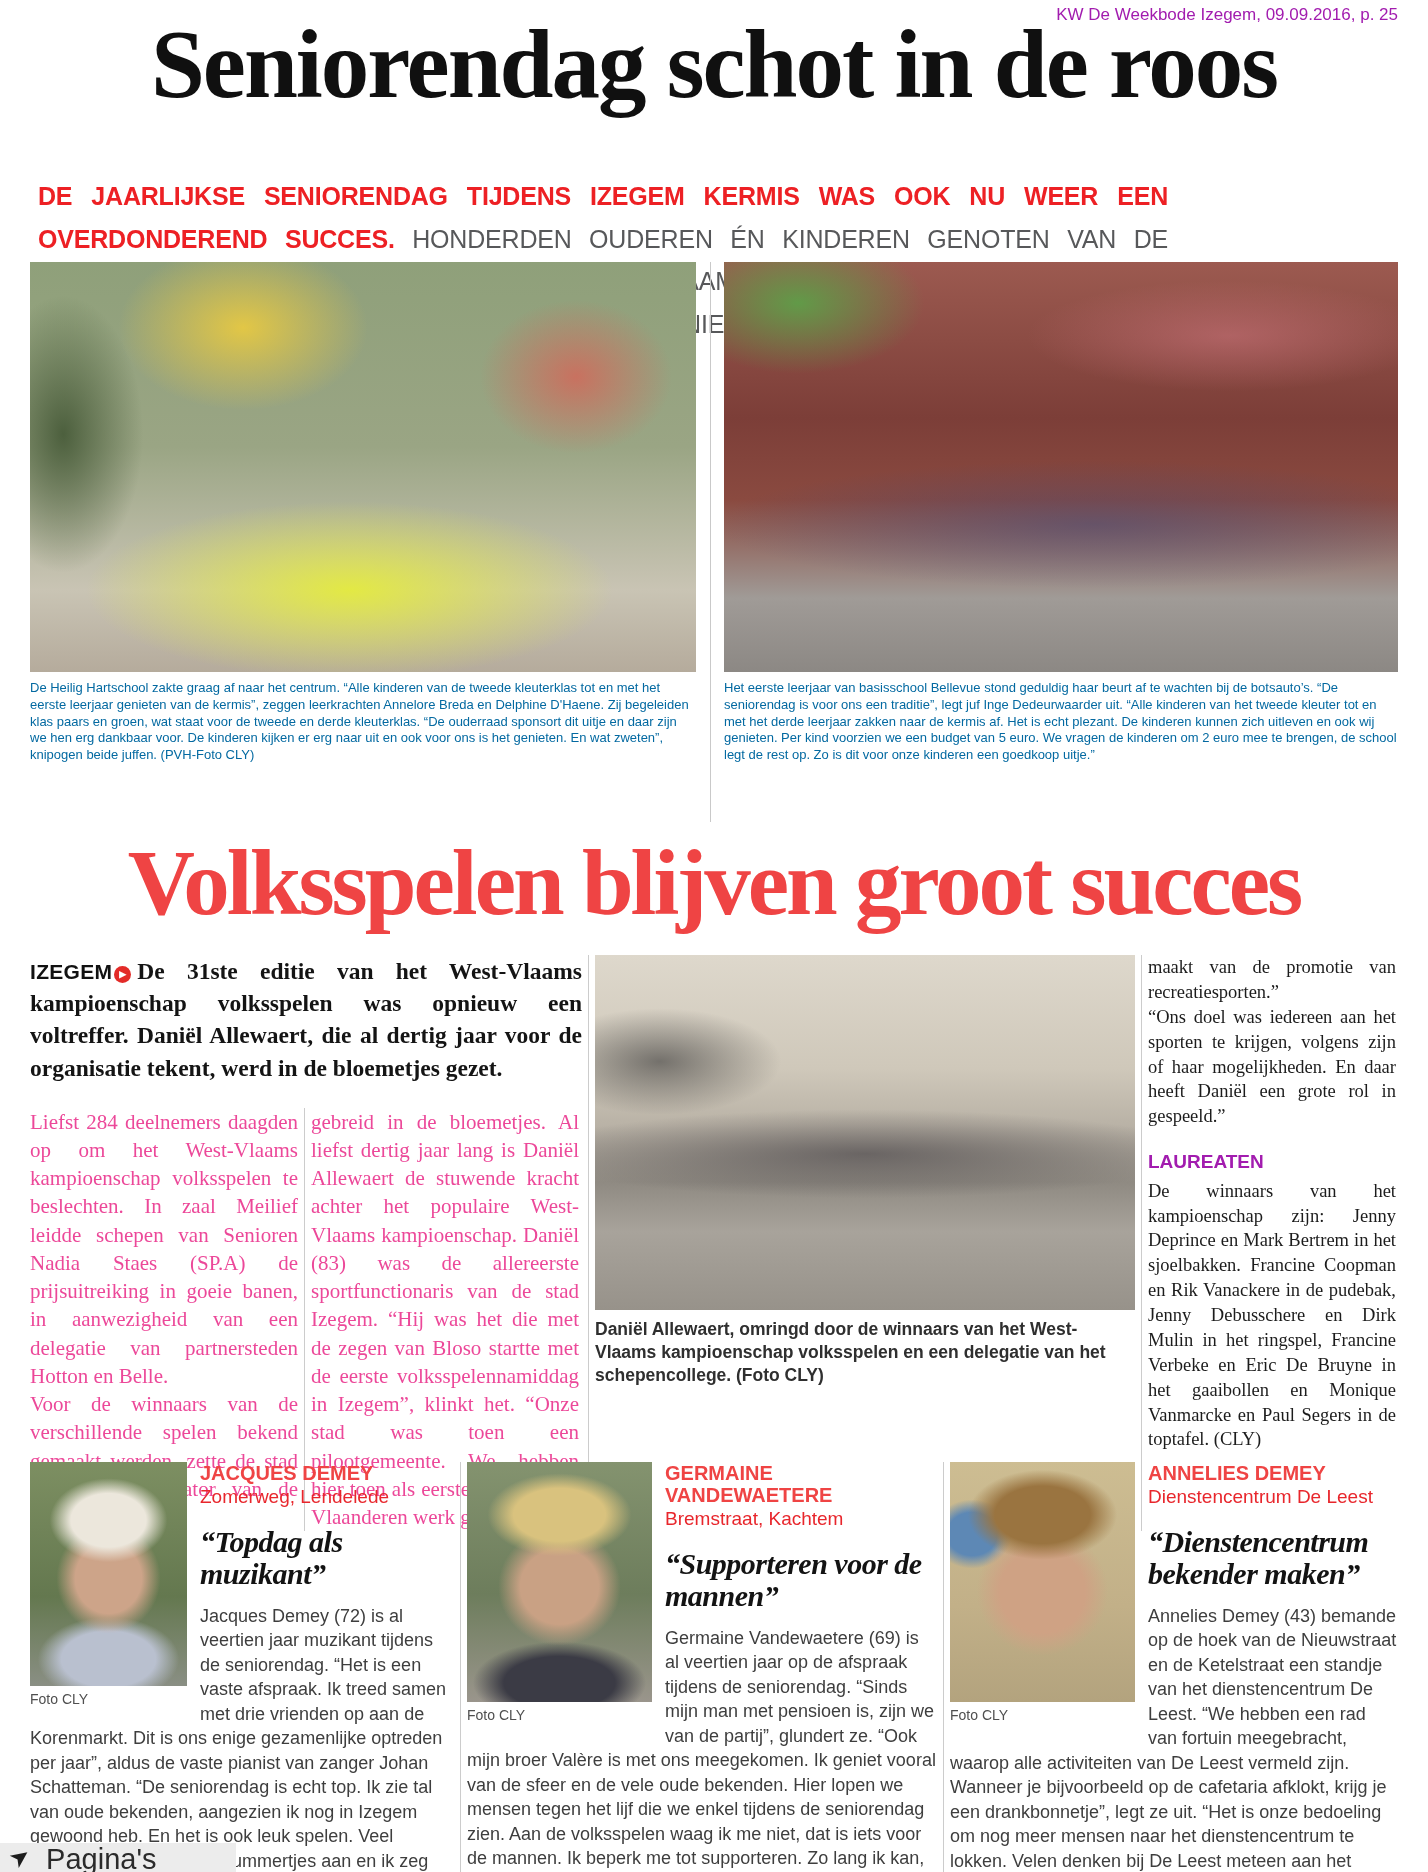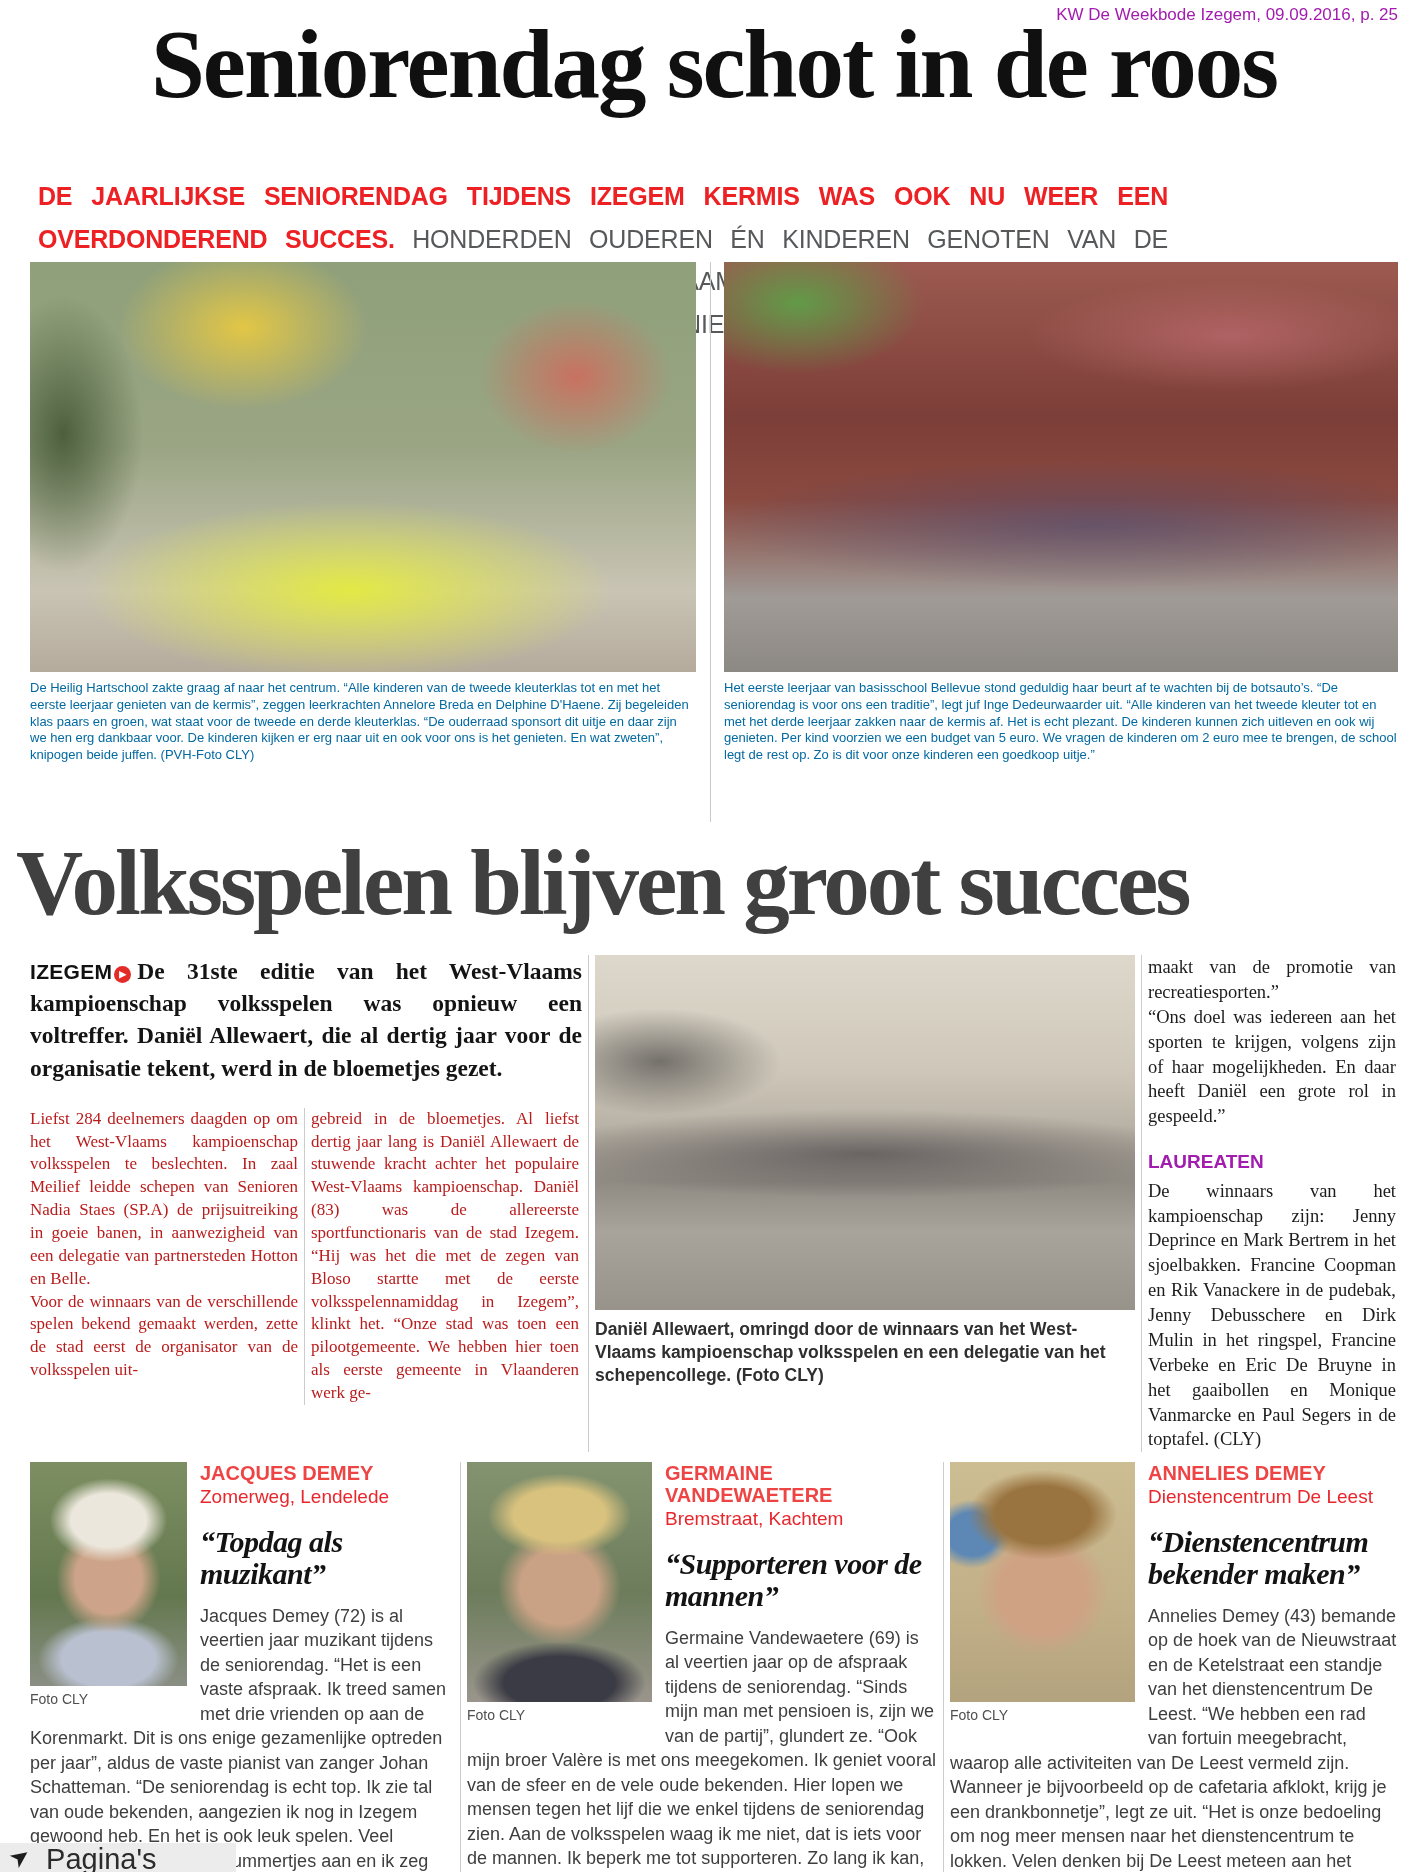--- a/index.html
+++ b/index.html
@@ -28,33 +28,33 @@
      radial-gradient(20% 26% at 82% 28%, rgba(222,92,82,.7), rgba(222,92,82,0) 72%),
      radial-gradient(26% 28% at 32% 16%, rgba(240,205,60,.85), rgba(240,205,60,0) 72%),
      radial-gradient(16% 45% at 5% 42%, rgba(68,88,54,.9), rgba(68,88,54,0) 75%),
      linear-gradient(180deg,#8fa07a 0%,#9aa584 45%,#c9c4b4 80%,#b5ab9c 100%);}
   .photo2{background:
      radial-gradient(26% 24% at 11% 10%, rgba(92,162,72,.9), rgba(92,162,72,0) 72%),
      radial-gradient(72% 20% at 55% 64%, rgba(62,72,122,.5), rgba(62,72,122,0) 78%),
      radial-gradient(40% 18% at 75% 18%, rgba(210,120,130,.5), rgba(210,120,130,0) 75%),
      linear-gradient(180deg,#9c5a50 0%,#7c3e38 38%,#8a4a40 58%,#a09b97 82%,#8c8884 100%);}
   
-  .h2{position:absolute;top:836px;left:16px;width:1372px;white-space:nowrap;
+  .h2{position:absolute;top:836px;left:28px;width:1372px;white-space:nowrap;
       font-family:"Liberation Serif",serif;font-weight:bold;font-size:93px;line-height:1;
-      letter-spacing:-3px;color:#404040;}
+      letter-spacing:-3px;color:#ef4444;text-align:center;}
   .art2{position:absolute;top:955px;left:30px;width:1368px;display:flex;align-items:stretch;}
   .a2-left{width:552px;flex:none;}
   .intro{font-family:"Liberation Serif",serif;font-weight:700;font-size:23.5px;line-height:1.37;
          text-align:justify;color:#141414;margin:0 0 24px 0;}
   .dateline{font-family:"Liberation Sans",sans-serif;font-weight:800;font-size:21px;letter-spacing:.3px;color:#111;}
   .dot{display:inline-flex;align-items:center;justify-content:center;width:17px;height:17px;
        border-radius:50%;background:#e32b28;color:#fff;font-size:9px;vertical-align:2px;margin:0 6px 0 2px;}
   .a2cols{display:flex;}
-  .a2col{width:268px;flex:none;font-family:"Liberation Serif",serif;font-size:17px;
-         line-height:1.345;text-align:justify;color:#b91c1c;}
+  .a2col{width:268px;flex:none;font-family:"Liberation Serif",serif;font-size:21px;
+         line-height:1.345;text-align:justify;color:#ec4899;}
   .a2col p,.a2-col4 p{margin:0;}
   .vrule{width:1px;flex:none;background:#cccccc;margin:0 6px;}
   .a2-photo{width:540px;flex:none;}
   .ph-mid{height:355px;}
   .photo3{background:
      radial-gradient(80% 16% at 50% 56%, rgba(58,54,60,.55), rgba(58,54,60,0) 78%),
      radial-gradient(30% 20% at 12% 30%, rgba(40,40,42,.55), rgba(40,40,42,0) 75%),
      linear-gradient(180deg,#ded8cc 0%,#cfc8ba 32%,#b9b2a6 48%,#8f8a82 64%,#a8a39b 78%,#97928a 100%);}
   .caption-bold{margin-top:8px;font-weight:700;font-size:17.5px;line-height:1.3;color:#2f2f2f;}
   .a2-col4{width:248px;flex:none;font-family:"Liberation Serif",serif;font-size:18.5px;

